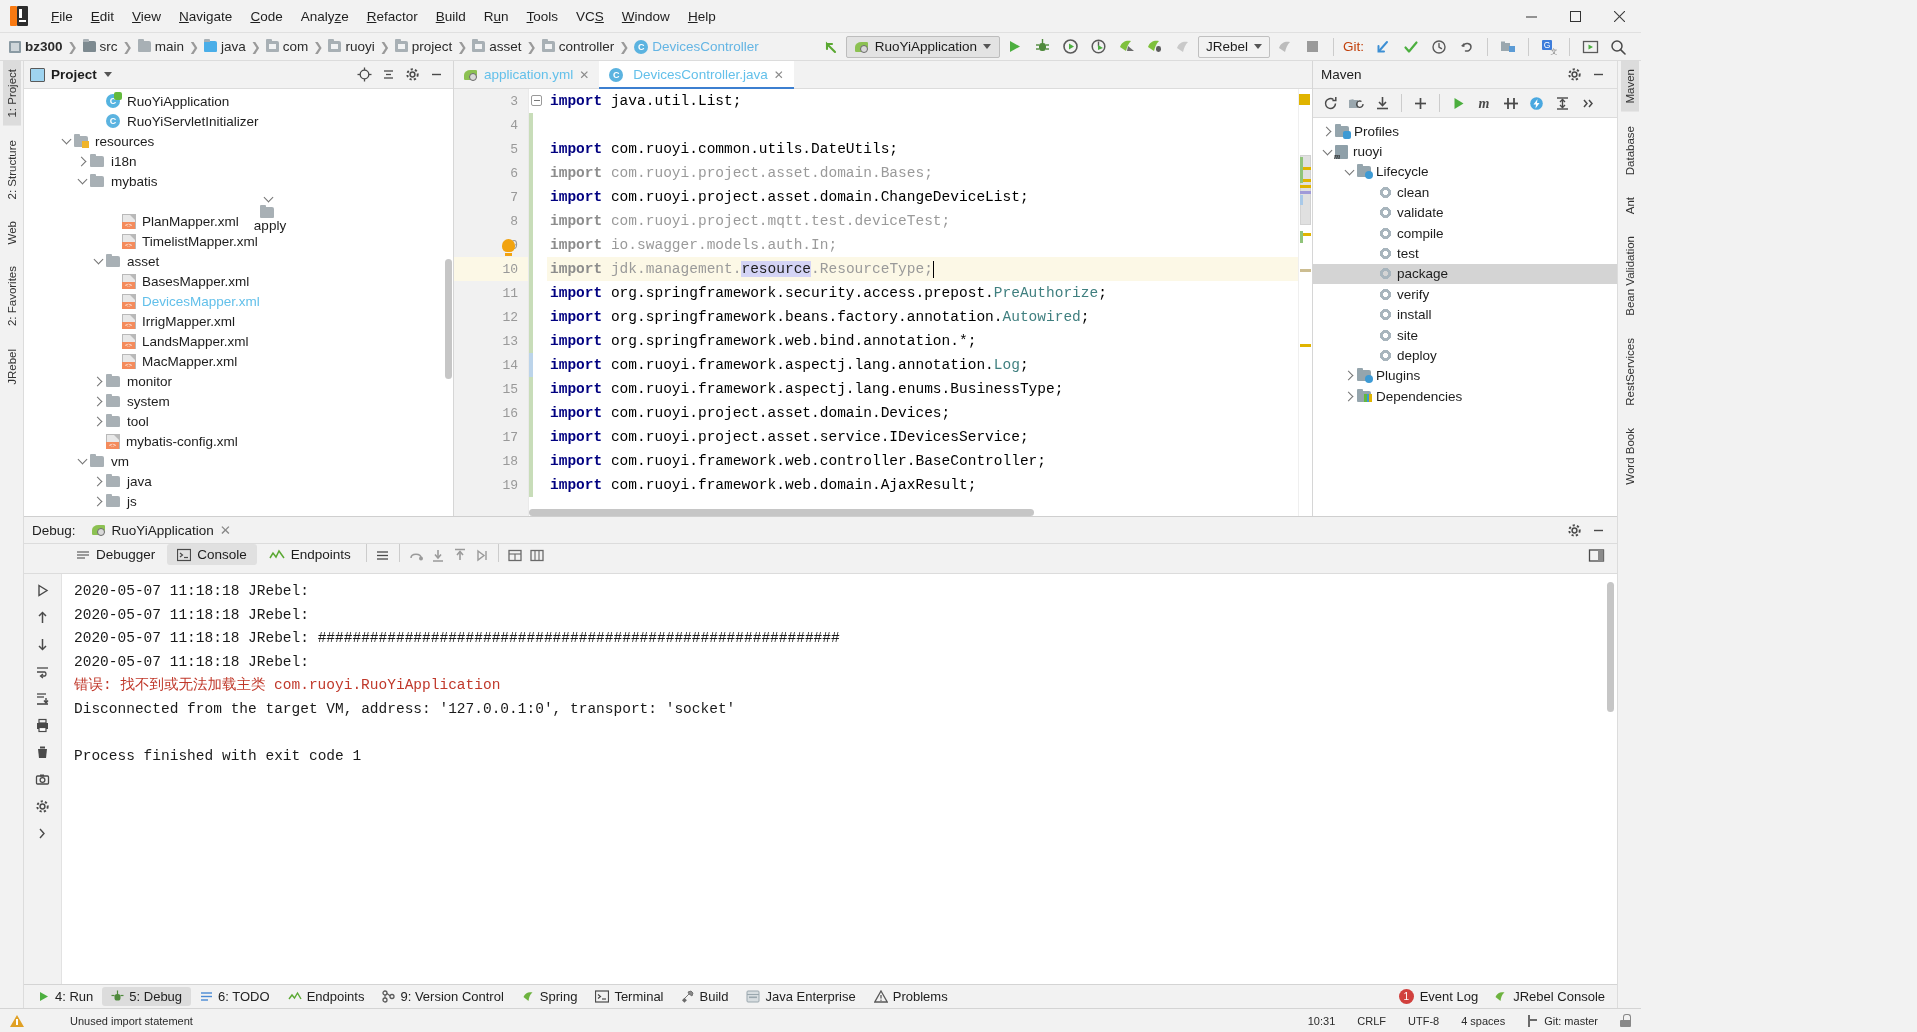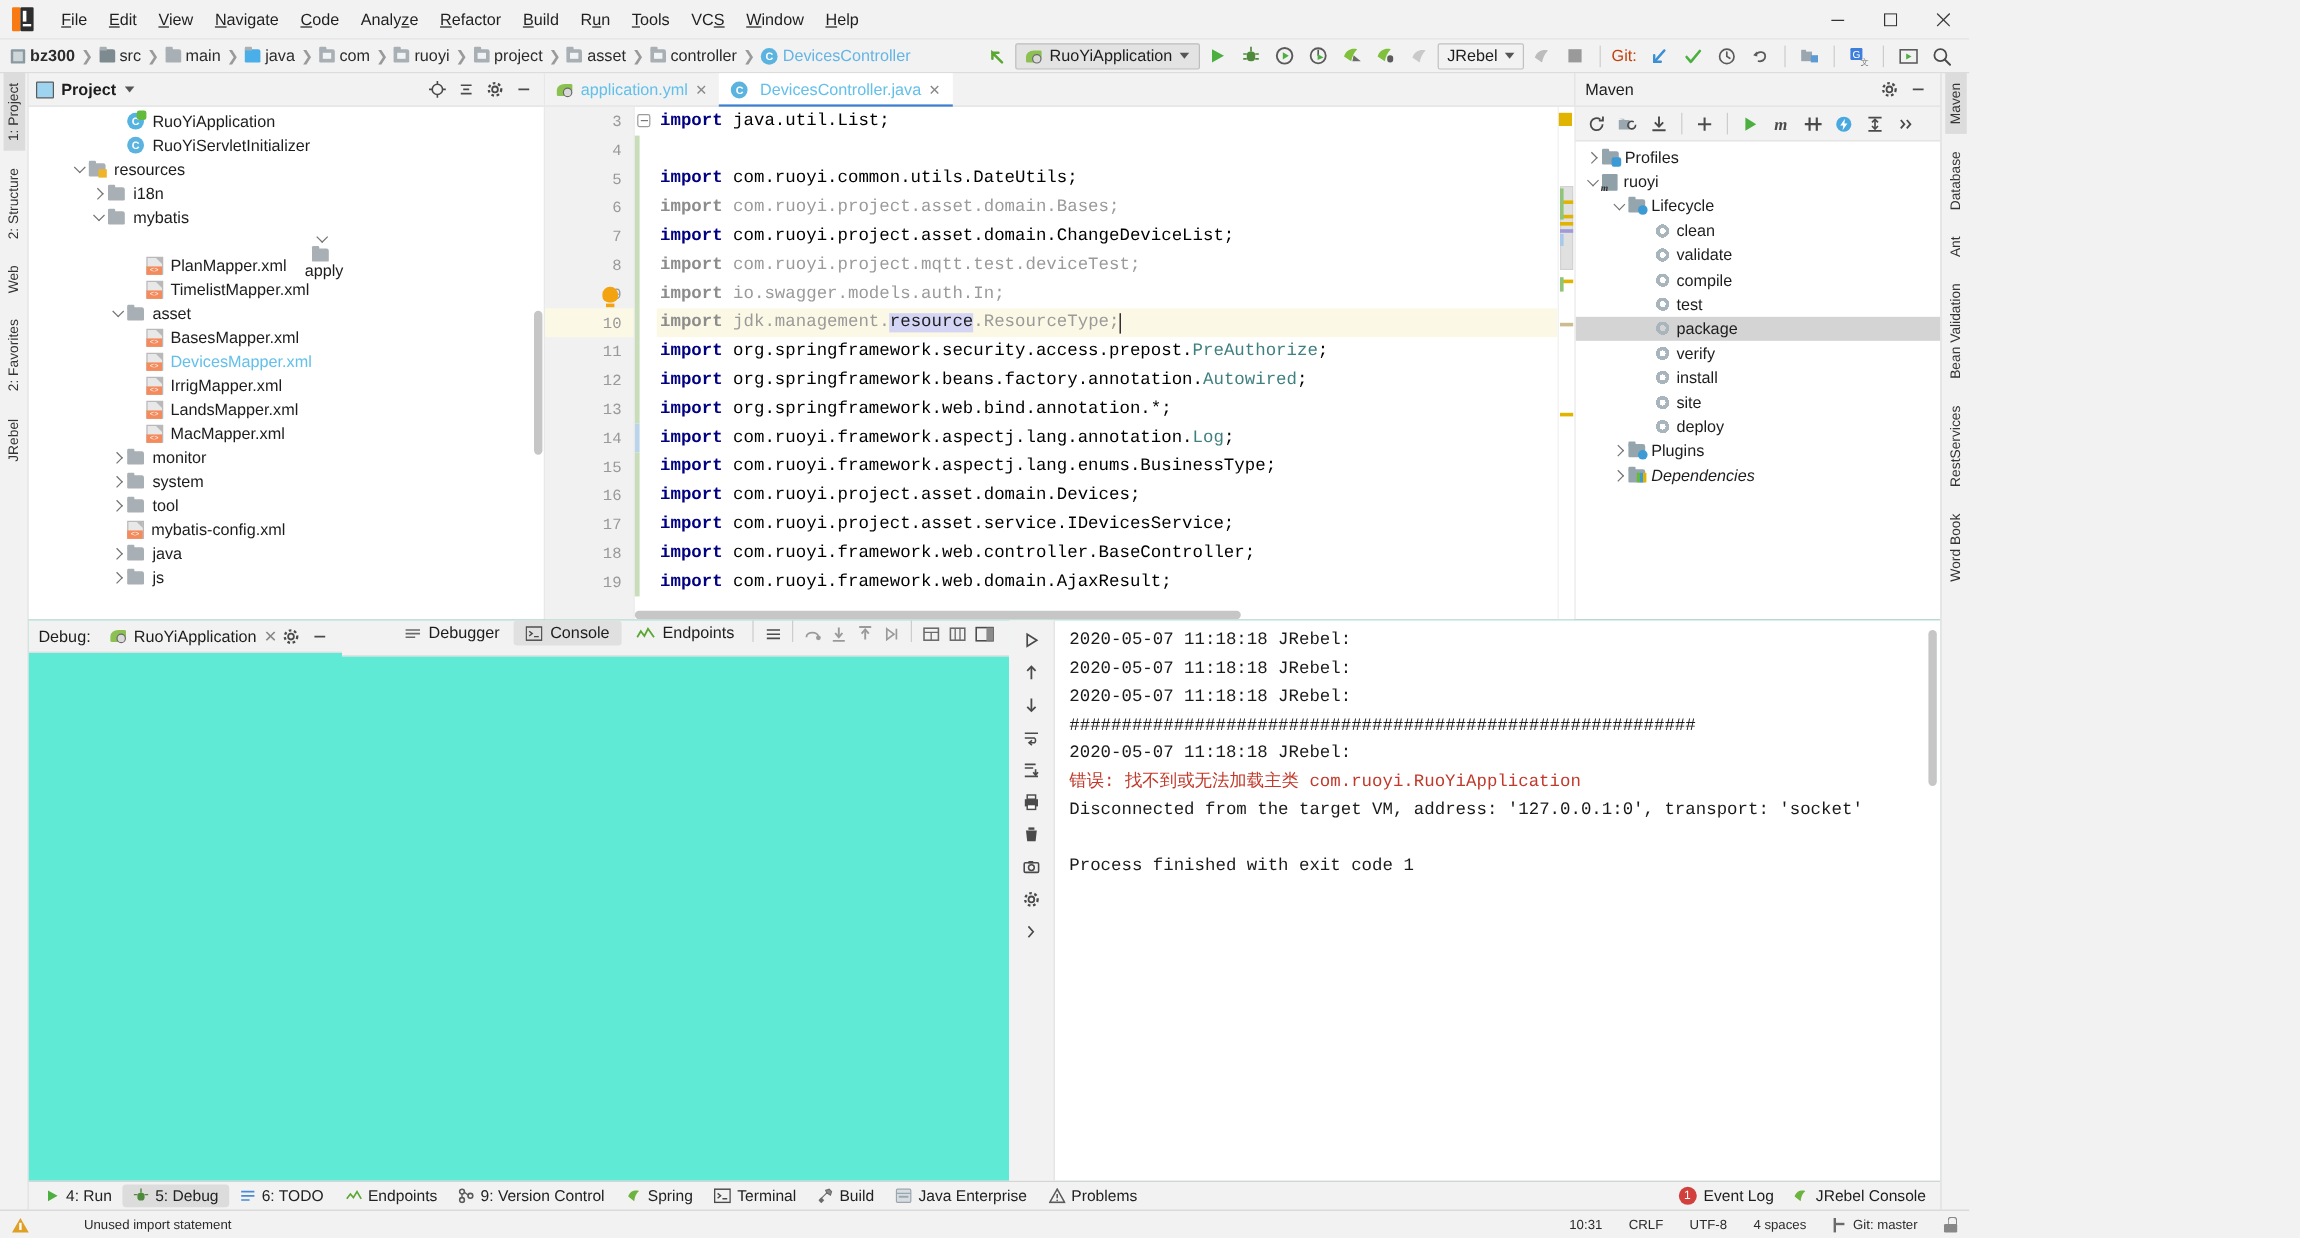--- a/index.html
+++ b/index.html
@@ -176,21 +176,21 @@
   .pf-ic{ width:14px;height:11px;background:#95a5ad;border-radius:1px 2px 1px 1px;position:relative;margin-right:5px;flex:none;}
   .pf-ic:after{content:"";position:absolute;left:0;top:-2px;width:6px;height:3px;background:#95a5ad;border-radius:1px 1px 0 0;}
   .pf-ic.check:before{content:"";position:absolute;right:-2px;bottom:-2px;width:8px;height:8px;background:#3d9ad4;border-radius:2px;}
   .pf-ic.cog:before{content:"";position:absolute;right:-2px;bottom:-2px;width:8px;height:8px;background:#3d9ad4;border-radius:50%;}
   .pf-ic.bar:before{content:"";position:absolute;right:-1px;bottom:0px;width:8px;height:8px;
      background:linear-gradient(to right,#63ba3c 0 33%,#3d9ad4 33% 66%,#e0b400 66% 100%);}
   .mvn-ic{ width:13px;height:14px;background:#8fa0a9;border-radius:1px;position:relative;margin-right:5px;flex:none;}
   .mvn-ic:after{content:"m";position:absolute;left:-1px;bottom:-2px;font-size:8px;font-style:italic;font-weight:bold;color:#2b2b2b;font-family:"Liberation Serif",serif;}
 
   
-  .debugpanel{ flex:1 1 auto; display:flex; flex-direction:row; min-height:0; background:#5eead4; border-top:1px solid #cfcfcf;}
+  .debugpanel{ flex:1 1 auto; display:flex; flex-direction:column; min-height:0; background:#14b8a6; border-top:1px solid #cfcfcf;}
   .dbg-hdr{ height:27px; display:flex; align-items:center; padding:0 8px; background:#f2f2f2; border-bottom:1px solid #dcdcdc; flex:none;}
   .dbg-hdr .lbl{ font-size:13.5px; }
   .dbg-cfg{ display:flex; align-items:center; gap:6px; margin-left:16px; font-size:13.5px;}
   .dbg-cfg .x{ color:#888; }
   .dbg-toolrow{ height:30px; display:flex; align-items:flex-start; background:#f2f2f2; border-bottom:1px solid #dcdcdc; flex:none; padding-left:42px;}
   .dtab{ display:flex;align-items:center;gap:6px;padding:3px 10px;font-size:13.5px;border-radius:3px;}
   .dtab.on{ background:#e0e0e0; }
   .dbg-body{ flex:1 1 auto; display:flex; min-height:0; background:#fff;}
   .dbg-left{ width:38px; flex:none; background:#f2f2f2; border-right:1px solid #e2e2e2; display:flex;flex-direction:column;align-items:center;padding-top:4px;gap:3px;}
   .dlbtn{ width:26px;height:24px;display:flex;align-items:center;justify-content:center;border-radius:3px;color:#4a4a4a;}
@@ -601,20 +601,27 @@
                   <span class="chev right"></span>
                 </span>
                 <span class="fold-ic"></span>
                 <span class="tlabel">tool</span>
               </div>
               <div class="trow" style="padding-left: 66px;">
                 <span class="tw"></span>
                 <span class="xml-ic"></span>
                 <span class="tlabel">mybatis-config.xml</span>
               </div>
+              <div class="trow" style="padding-left: 50px;">
+                <span class="tw">
+                  <span class="chev down"></span>
+                </span>
+                <span class="fold-ic"></span>
+                <span class="tlabel">vm</span>
+              </div>
               <div class="trow" style="padding-left: 66px;">
                 <span class="tw">
                   <span class="chev right"></span>
                 </span>
                 <span class="fold-ic"></span>
                 <span class="tlabel">java</span>
               </div>
               <div class="trow" style="padding-left: 66px;">
                 <span class="tw">
                   <span class="chev right"></span>
@@ -855,21 +862,21 @@
                 <span class="gear-ic"></span>
                 <span>deploy</span>
               </div>
               <div class="mrow" style="padding-left: 28px;">
                 <span class="tw">
                   <span class="chev right"></span>
                 </span>
                 <span class="pf-ic cog"></span>
                 <span>Plugins</span>
               </div>
-              <div class="mrow" style="padding-left: 28px; font-style: italic;">
+              <div class="mrow" style="padding-left: 28px;">
                 <span class="tw">
                   <span class="chev right"></span>
                 </span>
                 <span class="pf-ic bar"></span>
                 <span>Dependencies</span>
               </div>
             </div>
         </div>
 
       </div>

